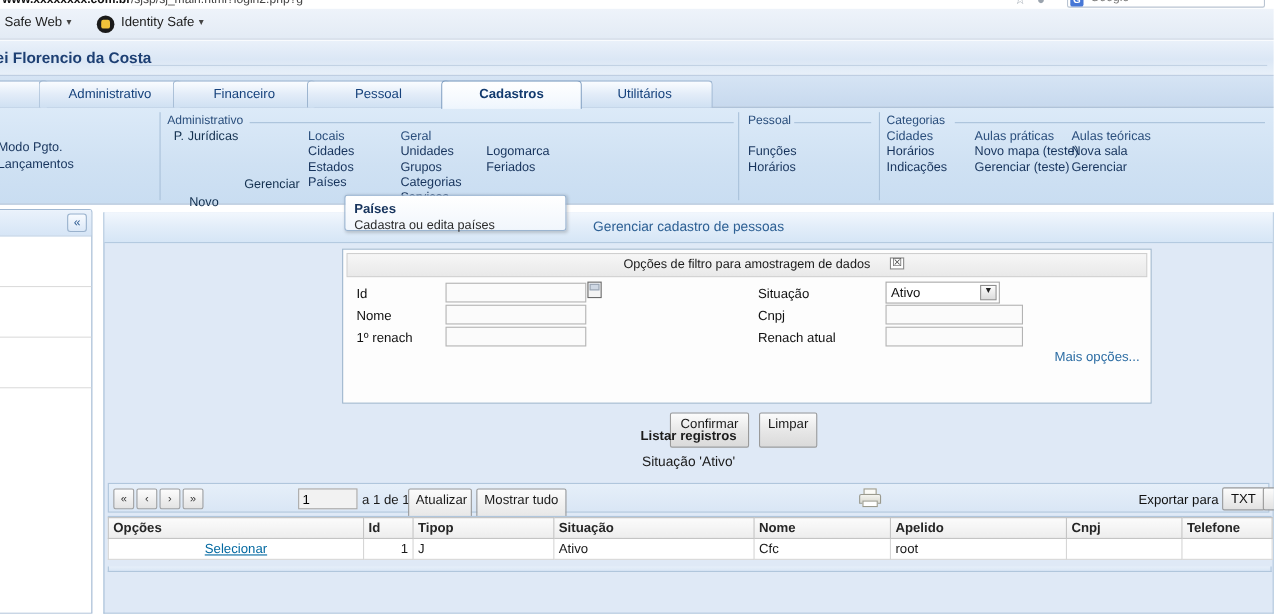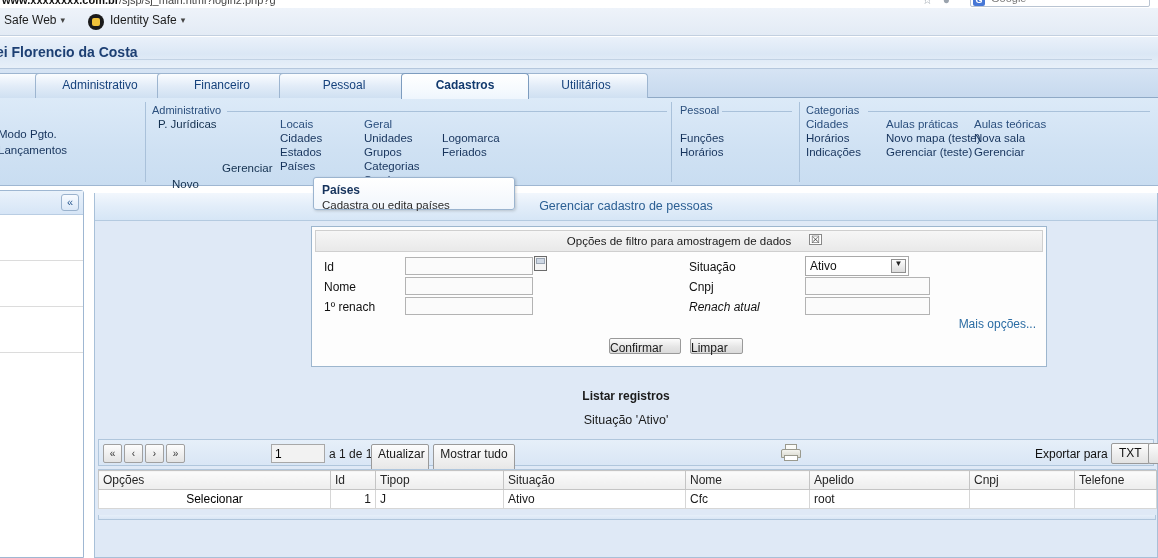--- a/index.html
+++ b/index.html
@@ -222,24 +222,24 @@
     border: 1px solid #8f8f8f;
   }
   .fsel .arrowbtn::after {
     content: "\25BC"; position: absolute; left: 0; right: 0; top: -1px;
     text-align: center; font-size: 8px; color: #222;
   }
   .maisopcoes {
     position: absolute; font-size: 12px; color: #2b6ca3; white-space: nowrap;
   }
   .btn {
-    position: absolute; height: 16px;
+    position: absolute; height: 32px;
     border: 1px solid #9a9a9a; border-radius: 2px;
     background: linear-gradient(to bottom,#fcfcfc 0%, #e6e6e6 55%, #dadada 100%);
-    font-size: 12px; color: #1a1a1a; line-height: 19px;
+    font-size: 12px; color: #1a1a1a; text-align: center; line-height: 19px; margin-top: 37px;
   }
 
   
   .listar {
     position: absolute; left: 0; right: 0; top: 196px; text-align: center;
     font-size: 12px; font-weight: bold; color:#1b1b1b;
   }
   .situ {
     position: absolute; left: 0; right: 0; top: 220px; text-align: center;
     font-size: 12.5px; color:#1b1b1b;
@@ -294,30 +294,30 @@
   }
 
   
   .tablewrap {
     position: absolute; left: 3px; top: 276px; width: 1058px; height: 46px;
     border-top: 1px solid #b0c6dc;
   }
   table.dt { border-collapse: collapse; width: 1058px; table-layout: fixed; background:#fff; }
   table.dt th {
     background: linear-gradient(to bottom,#fbfbfb 0%, #ededed 100%);
-    border: 1px solid #c4c4c4; font-size: 12px; font-weight: normal;
+    border: 1px solid #c4c4c4; font-size: 12px; font-weight: bold;
     color: #262626; height: 19px; padding: 0 4px; text-align: left;
   }
   table.dt td {
     border: 1px solid #d6d6d6; font-size: 12px; color:#1a1a1a;
     height: 19px; padding: 0 4px; background:#fff;
   }
   td.ctr, th.ctr { text-align: center; }
   td.rgt, th.rgt { text-align: right; }
-  .sellink { color:#000000; }
+  .sellink { color:#0369a1; text-decoration: underline; }
   .tbl-bottom {
     position:absolute; left:3px; top:322px; width:1058px; height:5px;
     background: linear-gradient(to bottom,#e6eff9 0%, #d9e6f5 100%);
     border:1px solid #b0c6dc; border-top:none;
   }
 </style>
 </head>
 <body>
 
 <div id="root">
@@ -448,21 +448,21 @@
 
       <div class="fl" style="left:377px; top:33px;">Situação</div>
       <div class="fsel" style="left:493px; top:29px; width:104px;">
         <span class="txt">Ativo</span>
         <span class="arrowbtn"></span>
       </div>
 
       <div class="fl" style="left:377px; top:53px;">Cnpj</div>
       <input class="fi" style="left: 493px; top: 50px; width: 125px;" value="">
 
-      <div class="fl" style="left:377px; top:73px;font-style:italic;">Renach atual</div>
+      <div class="fl" style="left:377px; top:73px;">Renach atual</div>
       <input class="fi" style="left: 493px; top: 70px; width: 125px;" value="">
 
       <div class="maisopcoes" style="right:10px; top:90px;">Mais opções...</div>
 
       <div class="btn" style="left:297px; top:111px; width:72px;">Confirmar</div>
       <div class="btn" style="left:378px; top:111px; width:53px;">Limpar</div>
     </div>
 
     <div class="listar">Listar registros</div>
     <div class="situ">Situação 'Ativo'</div>

